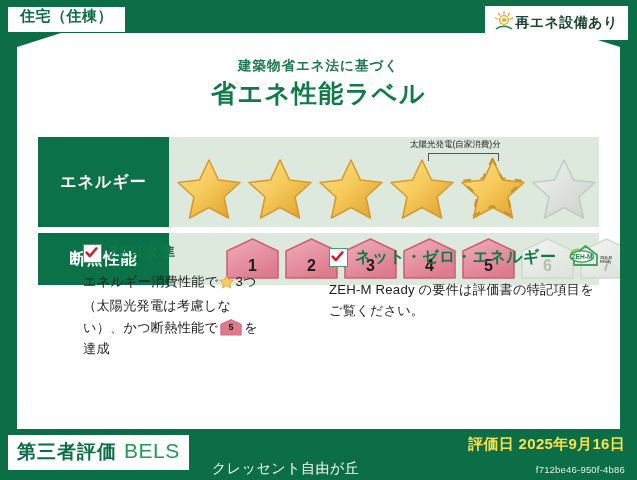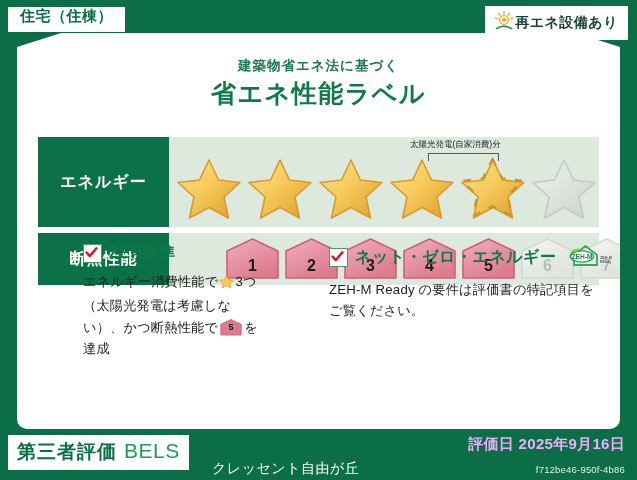--- a/index.html
+++ b/index.html
@@ -39,21 +39,20 @@
     color:#18452f;font-size:14px;font-weight:bold;letter-spacing:0.5px;
   }
 
   
   .sheet{
     position:absolute;left:17px;top:33px;
     width:603px;height:396px;
     background:#ffffff;
     -webkit-clip-path:polygon(0 14px, 44px 0, 559px 0, 603px 14px, 603px 396px, 0 396px);
     clip-path:polygon(0 14px, 44px 0, 559px 0, 603px 14px, 603px 396px, 0 396px);
-    border-radius:10px;
   }
 
   .title-small{
     position:absolute;left:0;right:0;top:24px;
     text-align:center;
     color:#1d7a4f;
     font-size:13.5px;font-weight:bold;letter-spacing:1px;
   }
   .title-main{
     position:absolute;left:0;right:0;top:44px;
@@ -164,21 +163,21 @@
   }
   .bels-ja{color:#0b6e46;font-size:19px;font-weight:bold;letter-spacing:1px;}
   .bels-en{color:#1f9c54;font-size:21px;font-weight:normal;letter-spacing:0.5px;}
   .bldg{
     position:absolute;left:212px;top:13px;
     color:#ffffff;font-size:14px;letter-spacing:0.5px;white-space:nowrap;margin-top:18px;
   }
   .eval{
     position:absolute;right:12px;top:6px;text-align:right;
   }
-  .eval-date{color:#f0abfc;font-size:15px;font-weight:bold;letter-spacing:0.3px;white-space:nowrap;padding-left:16px;}
+  .eval-date{color:#fde047;font-size:15px;font-weight:bold;letter-spacing:0.3px;white-space:nowrap;padding-left:16px;}
   .eval-id{color:#e3efe8;font-size:9.5px;margin-top:10px;letter-spacing:0.2px;white-space:nowrap;}
 </style>
 </head>
 <body>
 
 <div class="label-root">
 
   <div class="top-bar">
     <div class="tag-type">住宅（住棟）</div>
 

